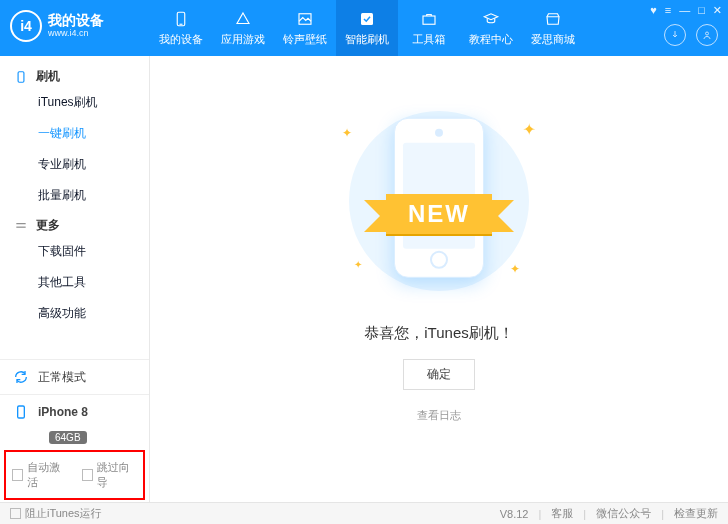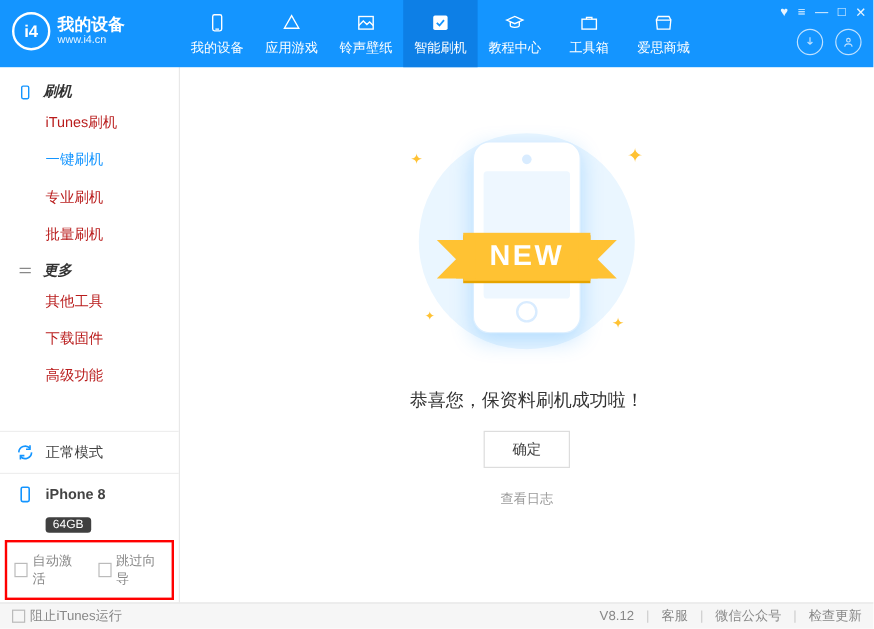--- a/index.html
+++ b/index.html
@@ -22,30 +22,30 @@
 .win-ctrls { position: absolute; right: 6px; top: 4px; display: flex; gap: 8px; font-size: 11px; }
 .win-ctrls span { cursor: pointer; opacity: .9; }
 .right-circles { position: absolute; right: 10px; top: 24px; display: flex; gap: 10px; }
 .right-circles .cbtn { width: 22px; height: 22px; border: 1.5px solid #bfe1ff; border-radius: 50%; display: flex; align-items: center; justify-content: center; cursor: pointer; }
 .right-circles svg { width: 12px; height: 12px; stroke: #bfe1ff; fill: none; stroke-width: 2; }
 
 
 .main { display: flex; height: calc(524px - 56px - 22px); }
 .sidebar { width: 150px; border-right: 1px solid #e8e8e8; display: flex; flex-direction: column; }
 .side-scroll { flex: 1; overflow: hidden; padding-top: 6px; }
-.side-section { padding: 6px 14px 2px 14px; display: flex; align-items: center; gap: 8px; color: #333; font-size: 12px; font-weight: bold; font-style: italic; }
+.side-section { padding: 6px 14px 2px 14px; display: flex; align-items: center; gap: 8px; color: #333; font-size: 12px; font-weight: bold; }
 .side-section .sicon { width: 14px; height: 14px; display: flex; align-items: center; justify-content: center; }
-.side-item { padding: 7px 0 7px 38px; font-size: 12px; color: #b91c1c; cursor: pointer; }
+.side-item { padding: 7px 0 7px 38px; font-size: 12px; color: #0f172a; cursor: pointer; }
 .side-item.active { color: #1495ff; }
 
 .side-bottom { }
 .mode-row, .device-row { border-top: 1px solid #eee; padding: 8px 12px; display: flex; align-items: center; gap: 8px; font-size: 12px; color: #444; cursor: pointer; }
 .mode-icon, .dev-icon { width: 18px; height: 18px; display: flex; align-items: center; justify-content: center; }
 .mode-icon svg, .dev-icon svg { width: 16px; height: 16px; }
-.badge { display: inline-block; background: #404040; color: #fff; font-size: 10px; border-radius: 3px; padding: 1px 6px; margin-left: 26px; margin-top: 2px; }
+.badge { display: inline-block; background: #737373; color: #fff; font-size: 10px; border-radius: 3px; padding: 1px 6px; margin-left: 37px; margin-top: 2px; }
 .device-row { flex-wrap: wrap; padding-bottom: 6px; }
 
 .redbox { border: 2px solid #ff0000; margin: 0 4px 2px 4px; padding: 8px 6px; display: flex; gap: 14px; }
 .chk { display: flex; align-items: center; gap: 4px; font-size: 11px; color: #888; cursor: pointer; } 
 .chk .box { width: 12px; height: 12px; border: 1px solid #bbb; background: #fff; }
 
 
 .content { flex: 1; position: relative; display: flex; flex-direction: column; align-items: center; }
 .illus { margin-top: 40px; width: 230px; height: 210px; position: relative; }
 .circle-bg { position: absolute; left: 50%; top: 50%; width: 180px; height: 180px; border-radius: 50%; background: #eaf6ff; transform: translate(-50%, -50%); }
@@ -114,34 +114,34 @@
           <svg viewBox="0 0 24 24">
             <rect x="4" y="4" width="16" height="16" rx="2" fill="#fff" stroke="none"></rect>
             <path d="M8 12l3 3 5-6" stroke="#1495ff" stroke-width="2"></path>
           </svg>
         </span>
       <span>智能刷机</span>
     </div>
     <div class="nav-item">
       <span class="nav-icon">
           <svg viewBox="0 0 24 24">
+            <rect x="4" y="8" width="16" height="11"></rect>
+            <path d="M9 8V6h6v2"></path>
+          </svg>
+        </span>
+      <span>工具箱</span>
+    </div>
+    <div class="nav-item">
+      <span class="nav-icon">
+          <svg viewBox="0 0 24 24">
             <path d="M3 9l9-4 9 4-9 4z"></path>
             <path d="M7 11v4c0 1 2 2 5 2s5-1 5-2v-4"></path>
           </svg>
         </span>
       <span>教程中心</span>
-    </div>
-    <div class="nav-item">
-      <span class="nav-icon">
-          <svg viewBox="0 0 24 24">
-            <rect x="4" y="8" width="16" height="11"></rect>
-            <path d="M9 8V6h6v2"></path>
-          </svg>
-        </span>
-      <span>工具箱</span>
     </div>
     <div class="nav-item">
       <span class="nav-icon">
           <svg viewBox="0 0 24 24">
             <path d="M4 9h16l-1 10H5z"></path>
             <path d="M4 9l2-4h12l2 4"></path>
           </svg>
         </span>
       <span>爱思商城</span>
     </div>
@@ -186,22 +186,22 @@
 
       <div class="side-section">
         <span class="sicon">
             <svg viewBox="0 0 24 24" width="14" height="14">
               <line x1="4" y1="8" x2="20" y2="8" stroke="#888" stroke-width="2"></line>
               <line x1="4" y1="14" x2="20" y2="14" stroke="#888" stroke-width="2"></line>
             </svg>
           </span>
         <span>更多</span>
       </div>
+      <div class="side-item">下载固件</div>
       <div class="side-item">其他工具</div>
-      <div class="side-item">下载固件</div>
       <div class="side-item">高级功能</div>
     </div>
 
     <div class="side-bottom">
       <div class="mode-row">
         <span class="mode-icon">
             <svg viewBox="0 0 24 24">
               <path d="M4 12a8 8 0 0 1 14-5M20 12a8 8 0 0 1-14 5" fill="none" stroke="#1495ff" stroke-width="2"></path>
               <path d="M18 3v5h-5M6 21v-5h5" fill="none" stroke="#1495ff" stroke-width="2"></path>
             </svg>
@@ -237,21 +237,21 @@
       <span class="star" style="right:18px;top:24px;font-size:16px">✦</span>
       <span class="star" style="left:30px;bottom:36px;font-size:10px">✦</span>
       <span class="star" style="right:34px;bottom:30px">✦</span>
       <div class="phone">
           <div class="screen"></div>
         </div>
       <div class="ribbon">
         <div class="ribbon-body">NEW</div>
       </div>
     </div>
-    <div class="msg">恭喜您，保资料刷机成功啦！</div>
+    <div class="msg">恭喜您，iTunes刷机！</div>
     <button class="btn-ok">确定</button>
     <div class="view-log">查看日志</div>
   </div>
 </div>
 
 <div class="footer">
   <label class="fchk">
       <span class="box"></span>
       <span>阻止iTunes运行</span>
     </label>

